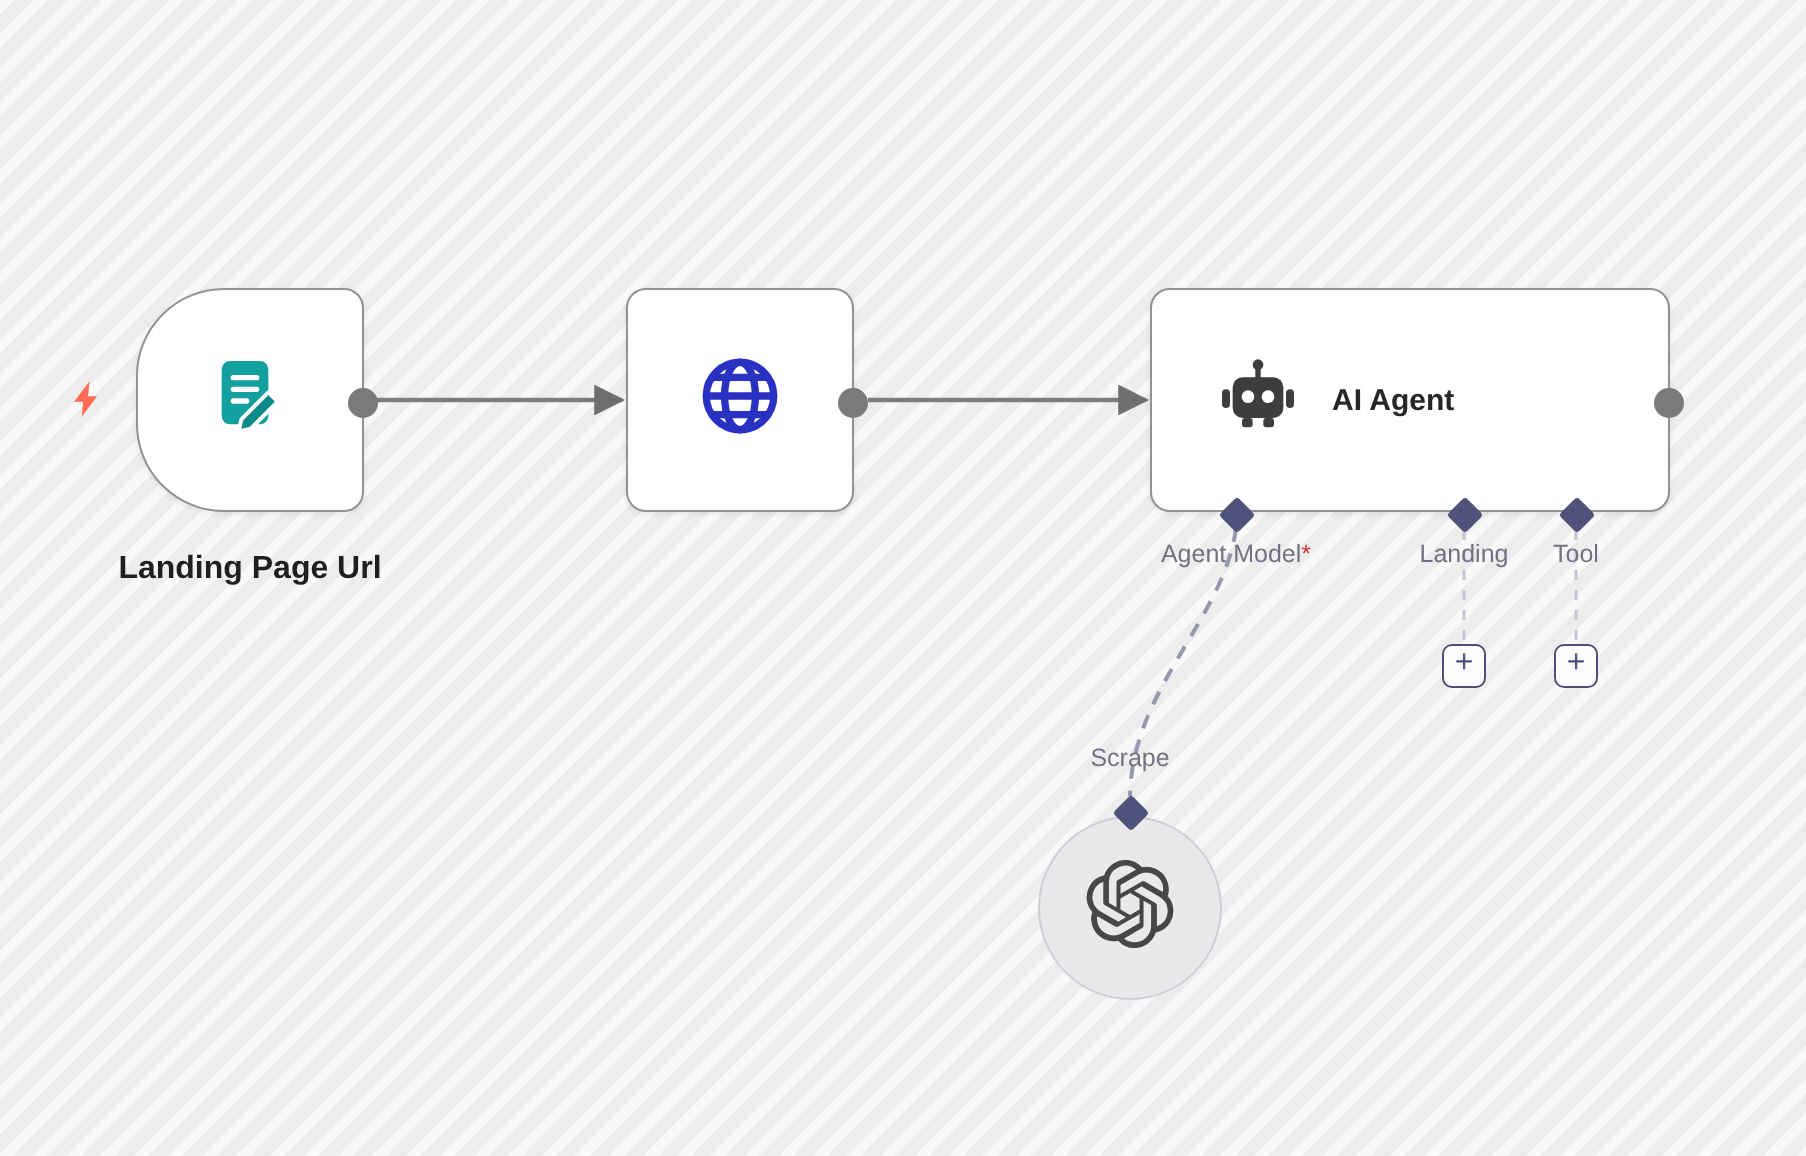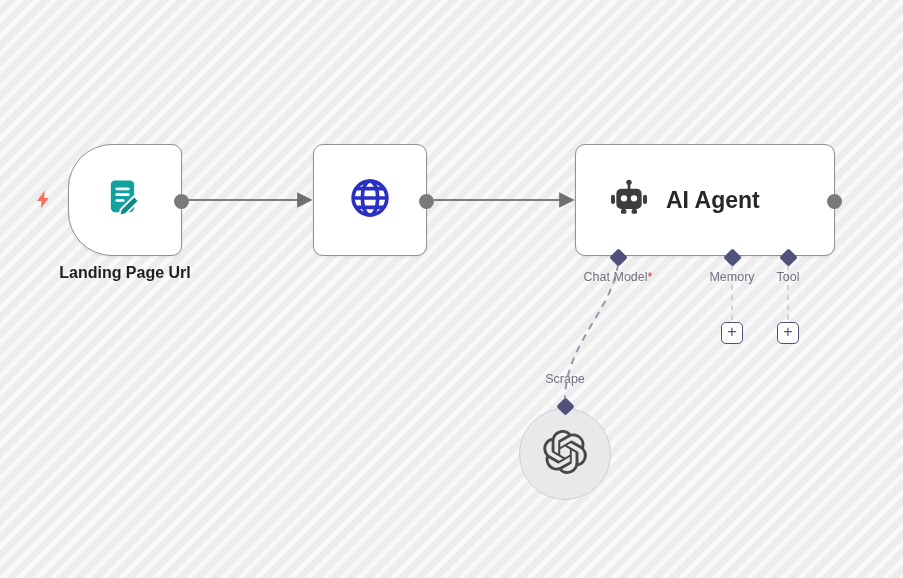--- a/index.html
+++ b/index.html
@@ -54,32 +54,33 @@
     gap: 17px;
   }
   .node--openai {
     left: 519px; top: 408px; width: 92px; height: 92px;
     border-radius: 50%;
     background: #e9e9ec;
     border: 1px solid #cdced6;
     box-shadow: none;
   }
   .agent-title {
-    font-size: 23px;
+    font-size: 15px;
     font-weight: 600;
     color: #272727;
   }
   .node-label {
     position: absolute;
     transform: translateX(-50%);
     white-space: nowrap;
     font-size: 16px;
     font-weight: 600;
     color: #1f1f1f;
     z-index: 3;
+    margin-top: 12px;
   }
   .out-dot {
     position: absolute;
     width: 15px; height: 15px;
     border-radius: 50%;
     background: #7a7a7a;
     z-index: 4;
   }
   .diamond {
     position: absolute;
@@ -181,22 +182,22 @@
       </svg>
     </span>
     <span class="agent-title">AI Agent</span>
     <span class="out-dot" style="right:-8px; top:48.5px;"></span>
   </div>
 
   <span class="diamond" style="left:612px; top:251px;"></span>
   <span class="diamond" style="left:726px; top:251px;"></span>
   <span class="diamond" style="left:782px; top:251px;"></span>
 
-  <div class="port-label" style="left:618px; top:270px;"><span>Chat Model</span><span class="req-star">*</span></div>
-  <div class="port-label" style="left:732px; top:270px;">Memory</div>
+  <div class="port-label" style="left:618px; top:270px;"><span>Agent Model</span><span class="req-star">*</span></div>
+  <div class="port-label" style="left:732px; top:270px;">Landing</div>
   <div class="port-label" style="left:788px; top:270px;">Tool</div>
 
   <div class="plus-btn" style="left:721px; top:322px;">+</div>
   <div class="plus-btn" style="left:777px; top:322px;">+</div>
 
   <div class="port-label" style="left:565px; top:372px;">Scrape</div>
   <span class="diamond" style="left:559px; top:400px;"></span>
 
   <div class="node node--openai">
     <span class="node-icon">

